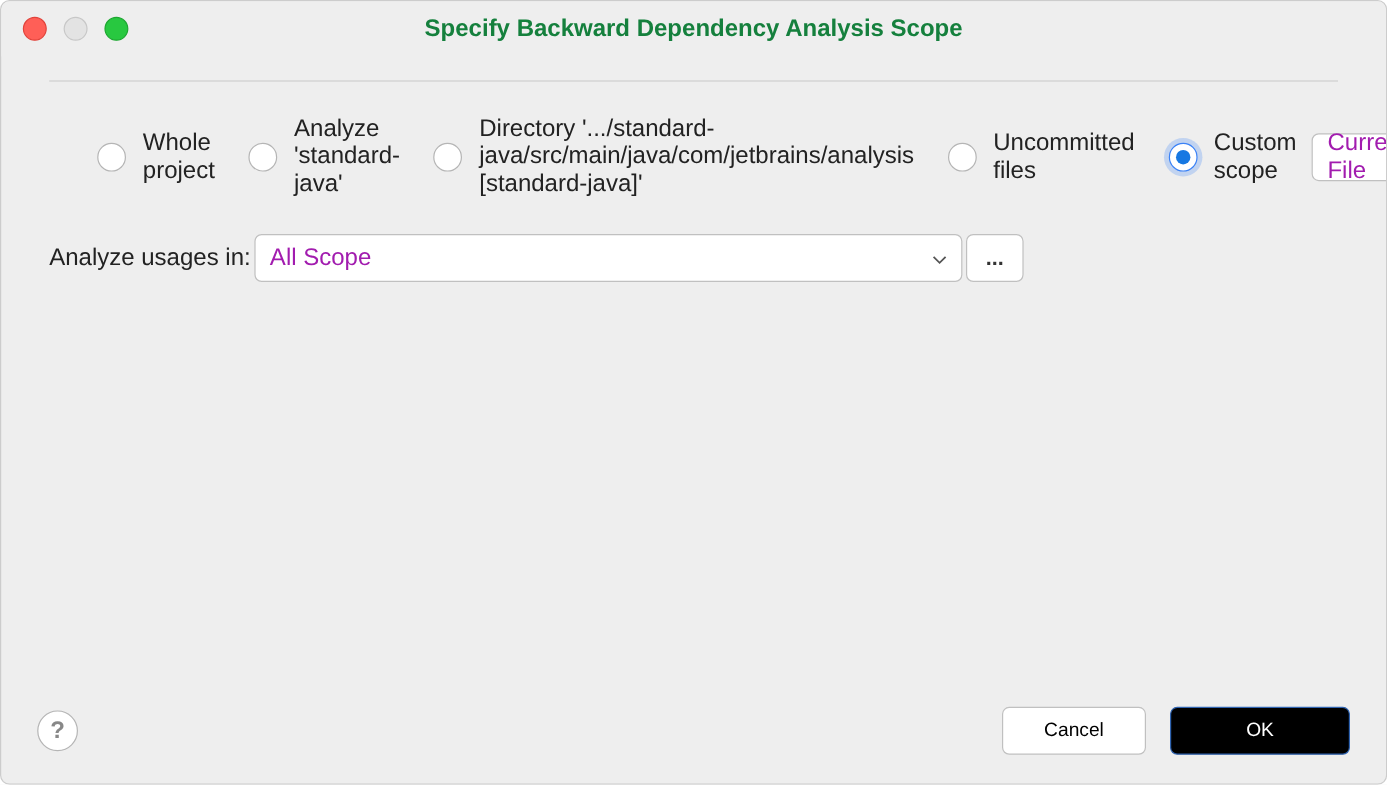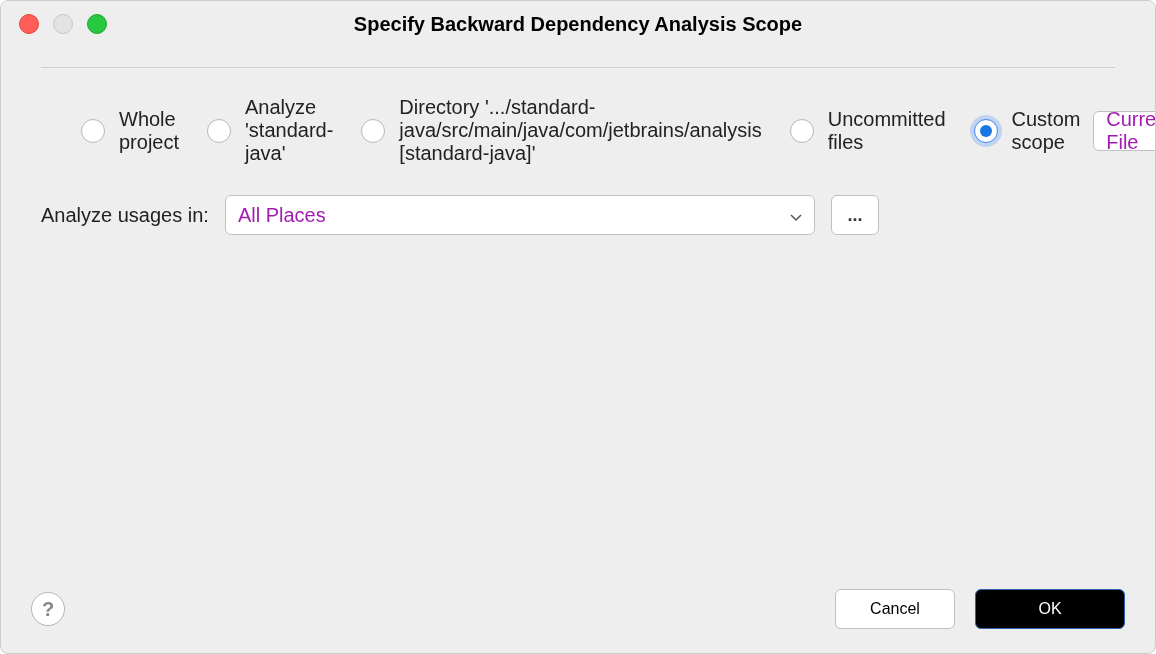--- a/index.html
+++ b/index.html
@@ -43,21 +43,21 @@
   }
   .tl-close { background: #ff5f57; border-color:#e1433b; }
   .tl-min { background: #e3e3e3; border-color:#c7c7c7;}
   .tl-max { background: #28c840; border-color:#1da731;}
   .title {
     position: absolute;
     left: 0; right: 0;
     text-align: center;
     font-weight: 600;
     font-size: 20px;
-    color: #000000;
+    color: #15803d;
   }
   .content {
     padding: 20px 40px 20px 40px;
     font-size: 20px;
     color: #222;
   }
   .section-header {
     display: flex;
     align-items: center;
     gap: 16px;
@@ -140,21 +140,21 @@
     display: flex;
     align-items: center;
     justify-content: center;
     font-size: 18px;
     font-weight: bold;
     color: #333;
   }
   .analyze-row {
     display: flex;
     align-items: center;
-    gap: 16px;
+    gap: 3px;
     margin-bottom: 30px;
   }
   .analyze-row .dropdown {
     max-width: 590px;
   }
   .footer {
     position: absolute;
     bottom: 0;
     left: 0;
     right: 0;
@@ -260,21 +260,21 @@
           <span>...</span>
         </div>
       </div>
 
 
     </div>
 
     <div class="analyze-row">
       <span>Analyze usages in:</span>
       <div class="dropdown">
-        <span>All Places</span>
+        <span>All Scope</span>
         <span class="chevron-down-icon">
           <svg viewBox="0 0 12 8">
               <path d="M1 1 L6 6 L11 1" stroke="#555" stroke-width="1.5" fill="none"></path>
             </svg>
         </span>
       </div>
       <div class="ellipsis-btn">
         <span>...</span>
       </div>
     </div>

